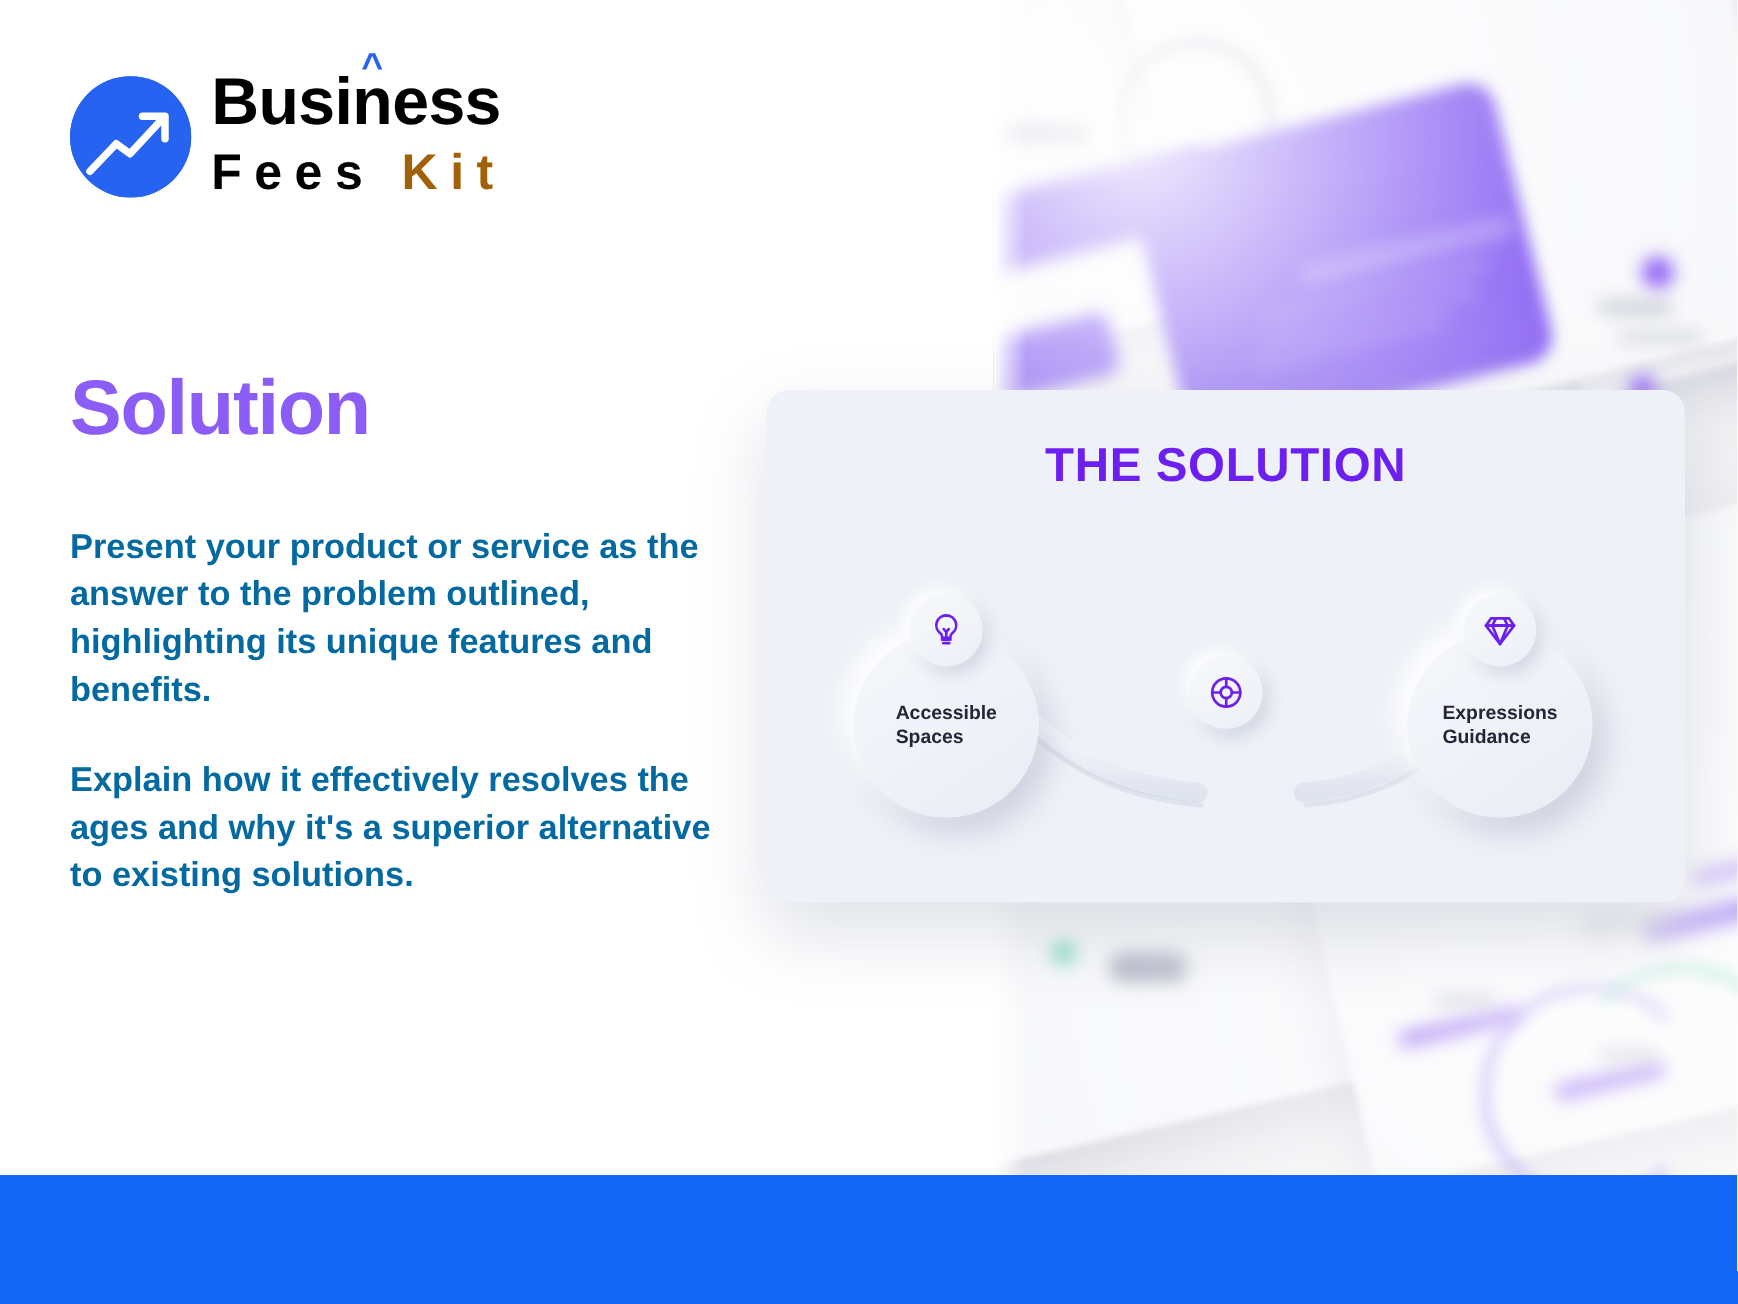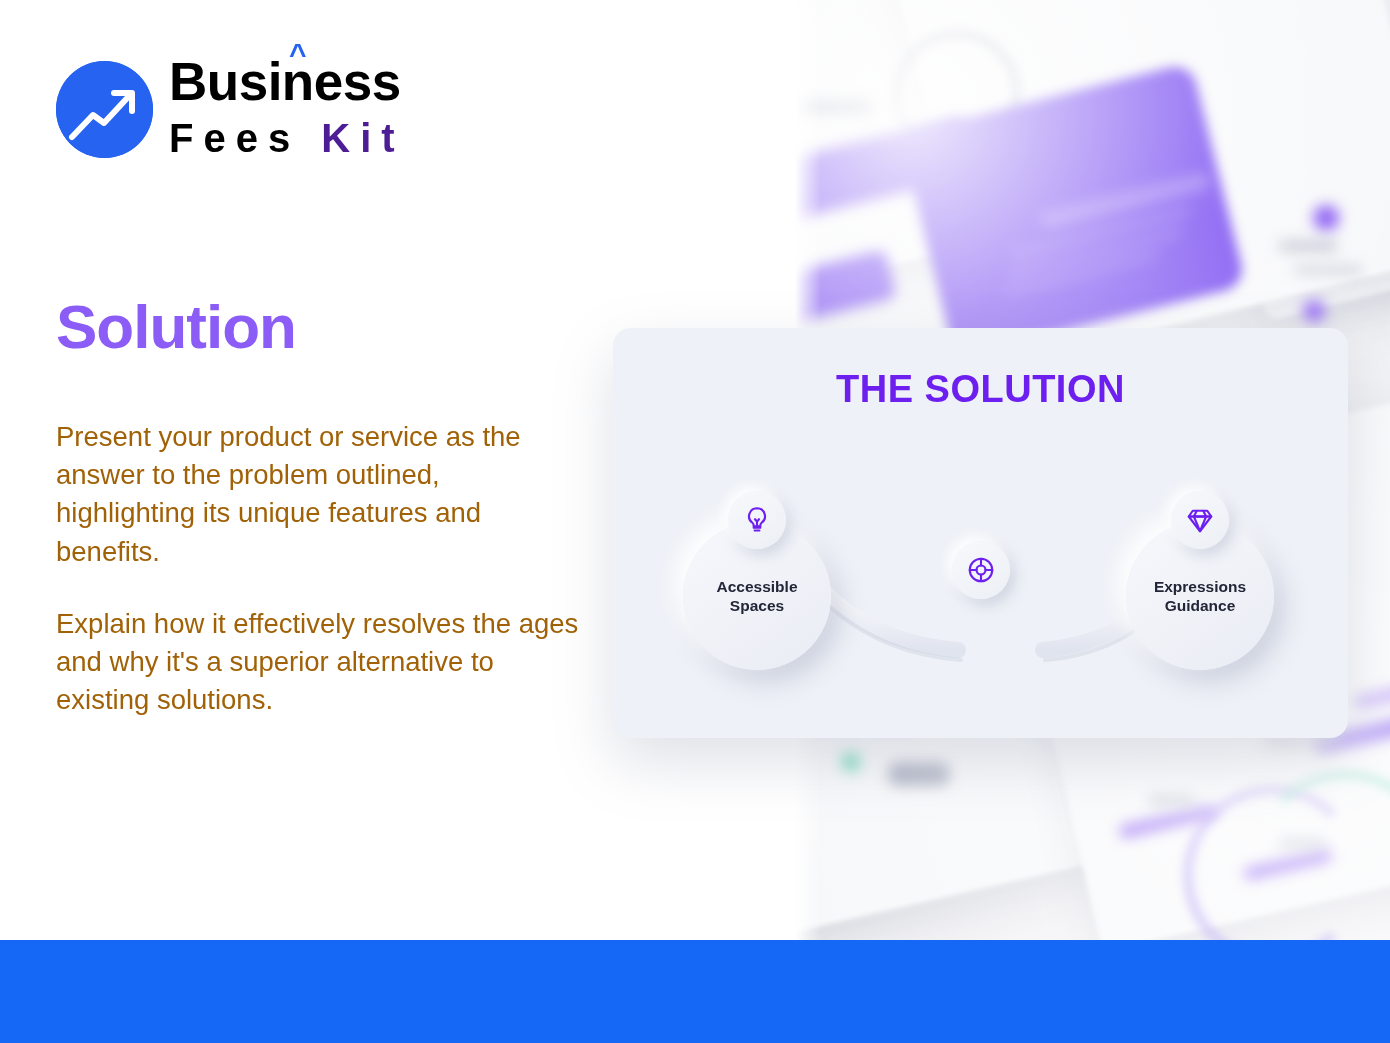--- a/index.html
+++ b/index.html
@@ -121,48 +121,48 @@
     font-weight: 700;
     line-height: 1;
   }
   .logo-line2 {
     font-size: 40px;
     font-weight: 700;
     letter-spacing: 10px;
     color: #000000;
     margin-top: 10px;
   }
-  .logo-line2 .kit { color: #4c1d95; }
+  .logo-line2 .kit { color: #a16207; }
 
   
   .page-title {
     position: absolute;
     left: 56px; top: 296px;
     font-size: 62px;
     font-weight: 700;
     color: #8b5cf6;
     letter-spacing: -1px;
     line-height: 1;
   }
   .body-copy {
     position: absolute;
     left: 56px; top: 418px;
     width: 530px;
     font-size: 27.5px;
-    font-weight: 400;
+    font-weight: 700;
     line-height: 1.39;
-    color: #a16207;
+    color: #0369a1;
   }
   .body-copy p { margin: 0 0 34px 0; }
   .body-copy p:last-child { margin-bottom: 0; }
 
   
   .solution-card {
     position: absolute;
-    left: 613px; top: 328px;
+    left: 613px; top: 312px;
     width: 735px;
     height: 410px;
     background: #eef1f7;
     border-radius: 18px;
     box-shadow: 0 24px 60px rgba(110,118,145,0.22);
     z-index: 5;
     overflow: hidden;
   }
   .card-title {
     position: absolute;
@@ -202,21 +202,20 @@
     border-radius: 50%;
     background: linear-gradient(145deg, #f6f8fc 0%, #e9ecf3 100%);
     box-shadow:
       -9px -9px 20px rgba(255,255,255,0.95),
       10px 12px 24px rgba(163,171,194,0.45);
     display: flex;
     align-items: center;
     justify-content: center;
   }
   .node-label {
-    text-align: center;
     font-size: 15.5px;
     font-weight: 700;
     line-height: 1.25;
     color: #222637;
     white-space: pre-line;
   }
   .badge {
     position: absolute;
     width: 58px; height: 58px;
     border-radius: 50%;

